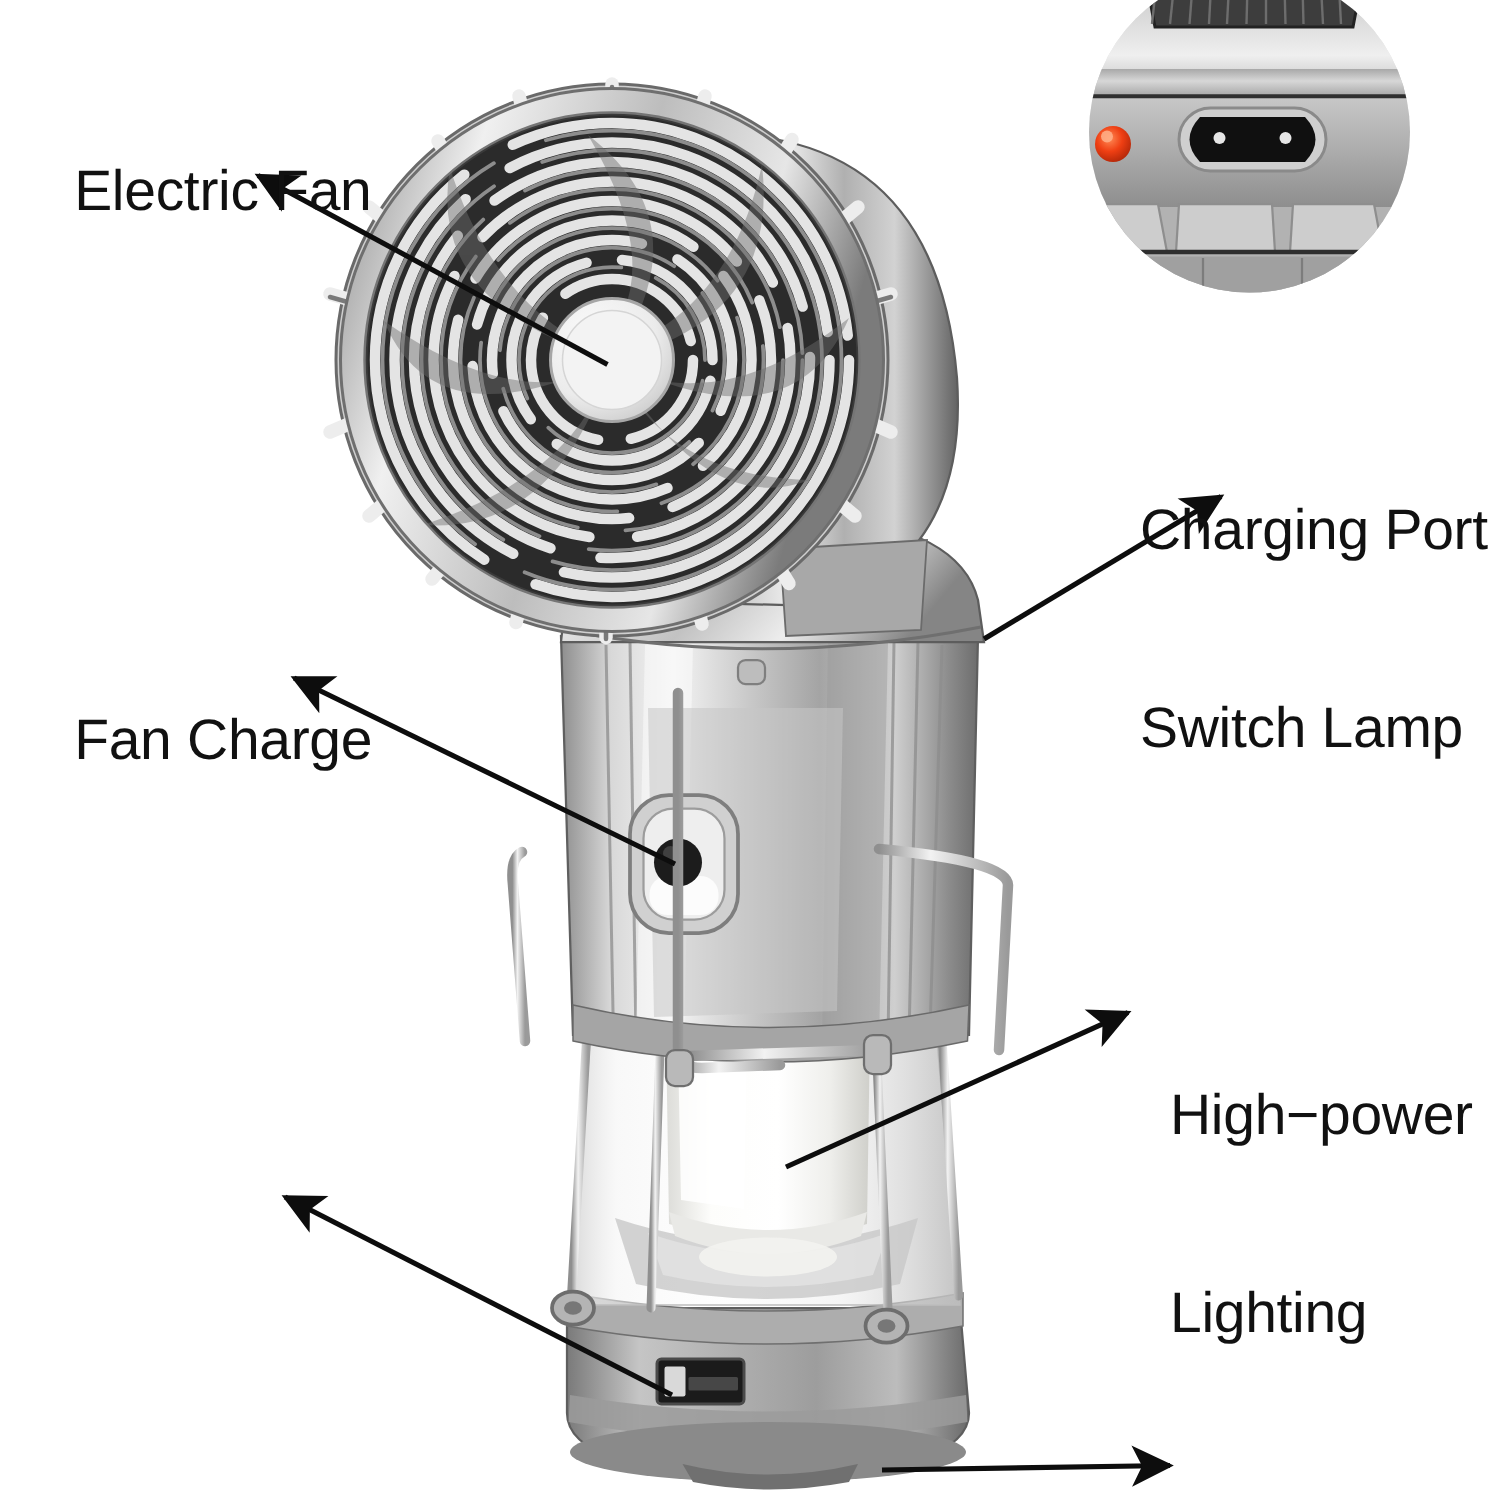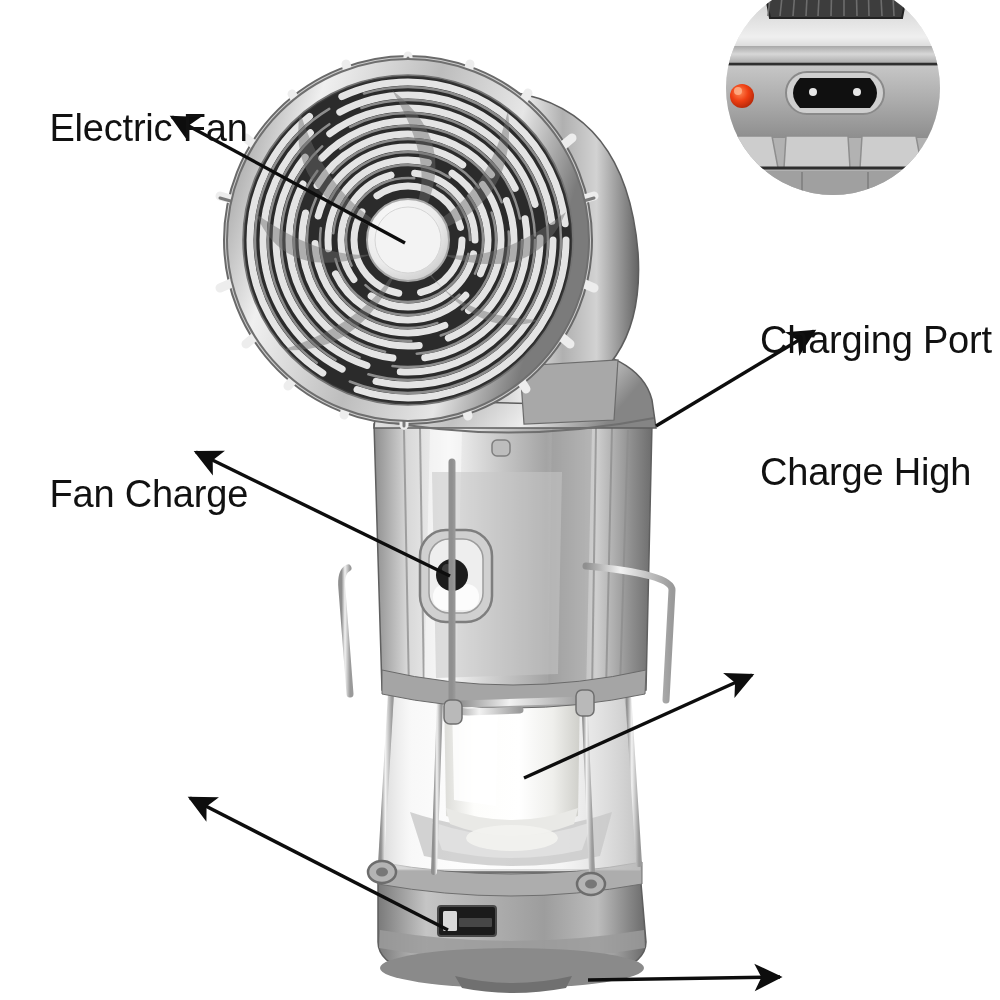--- a/index.html
+++ b/index.html
@@ -372,28 +372,32 @@
       <line x1="524" y1="778" x2="752" y2="675"></line>
       <line x1="448" y1="930" x2="190" y2="798"></line>
       <line x1="588" y1="980" x2="780" y2="977"></line>
     </g>
   </svg>
 
   <div class="callout" style="left:8px; top:62px;">
     <span>Electric Fan</span>
   </div>
 
-  <div class="callout" style="left:760px; top:230px;">
+  <div class="callout" style="left:760px; top:244px;">
     <div>Charging Port</div>
-    <div>Charge High</div>
+    <div>Switch Lamp</div>
   </div>
 
   <div class="callout" style="left:8px; top:428px;">
     <span>Fan Charge</span>
   </div>
 
+  <div class="callout" style="left:780px; top:634px;">
+    <div>High−power</div>
+    <div>Lighting</div>
+  </div>
 
 
   <div class="callout" style="left:800px; top:955px;">
     
   </div>
 
 </div>
 
 </body></html>

